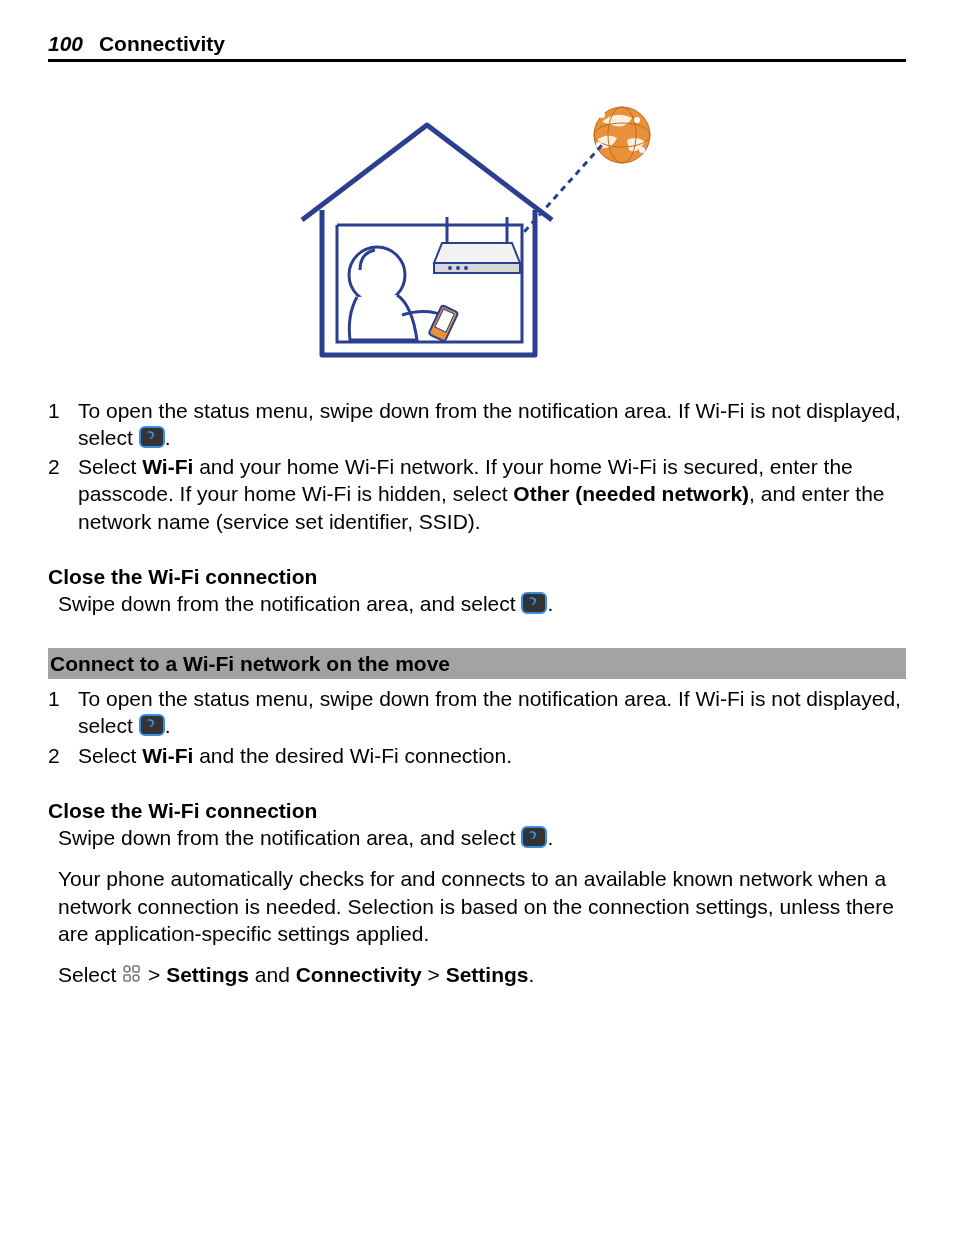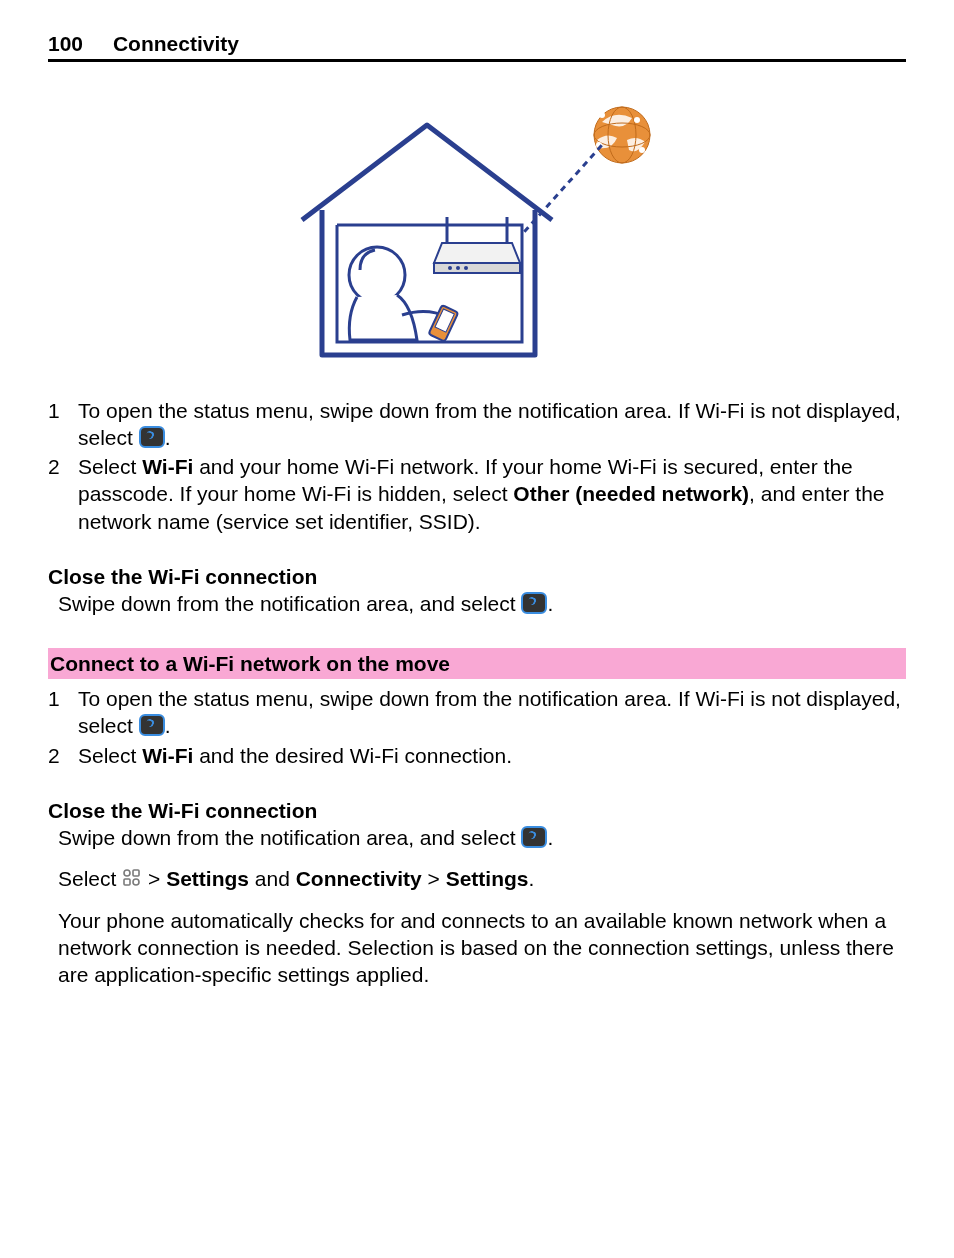--- a/index.html
+++ b/index.html
@@ -16,21 +16,22 @@
     padding: 30px 48px 40px 48px;
   }
   .page-header {
     border-bottom: 3px solid #000;
     padding-bottom: 2px;
     margin-bottom: 18px;
   }
   .page-header .num {
     font-weight: bold;
     display: inline-block;
-    margin-right: 24px;
+    margin-right: 10px;
+    font-style: italic;
   }
   .page-header .title {
     font-weight: bold;
   }
   .illus-wrap {
     text-align: center;
     margin: 10px 0 20px 0;
   }
   ol.steps {
     list-style: none;
@@ -71,21 +72,21 @@
     transform: rotate(20deg);
   }
   .subhead {
     font-weight: bold;
     margin-top: 28px;
   }
   .para {
     margin: 0 0 14px 10px;
   }
   .section-title {
-    background: #f9a8d4;
+    background: #a3a3a3;
     font-weight: bold;
     padding: 2px 2px;
     margin-top: 30px;
   }
   .menu-icon {
     display: inline-block;
     vertical-align: -2px;
   }
   .menu-icon svg { display:block; }
 </style>
@@ -184,28 +185,28 @@
         <span>Select </span><span class="b">Wi-Fi</span><span> and the desired Wi-Fi connection.</span>
       </span>
     </li>
   </ol>
 
   <div class="subhead">Close the Wi-Fi connection</div>
   <div class="para">
     <span>Swipe down from the notification area, and select </span><span class="chip"></span><span>.</span>
   </div>
 
+  <div class="para">Your phone automatically checks for and connects to an available known network when a network connection is needed. Selection is based on the connection settings, unless there are application-specific settings applied.</div>
+
   <div class="para">
     <span>Select </span><span class="menu-icon">
       <svg width="20" height="20" viewBox="0 0 20 20">
         <g fill="none" stroke="#7a7a7a" stroke-width="1.6">
           <circle cx="5" cy="5" r="3"></circle>
             <rect x="11" y="2" width="6" height="6" rx="1"></rect>
           <rect x="2" y="11" width="6" height="6" rx="1"></rect>
             <circle cx="14" cy="14" r="3"></circle>
         </g>
       </svg>
     </span><span> &gt; </span><span class="b">Settings</span><span> and </span><span class="b">Connectivity</span><span> &gt; </span><span class="b">Settings</span><span>.</span>
   </div>
 
-  <div class="para">Your phone automatically checks for and connects to an available known network when a network connection is needed. Selection is based on the connection settings, unless there are application-specific settings applied.</div>
-
 </div>
 
 </body></html>

